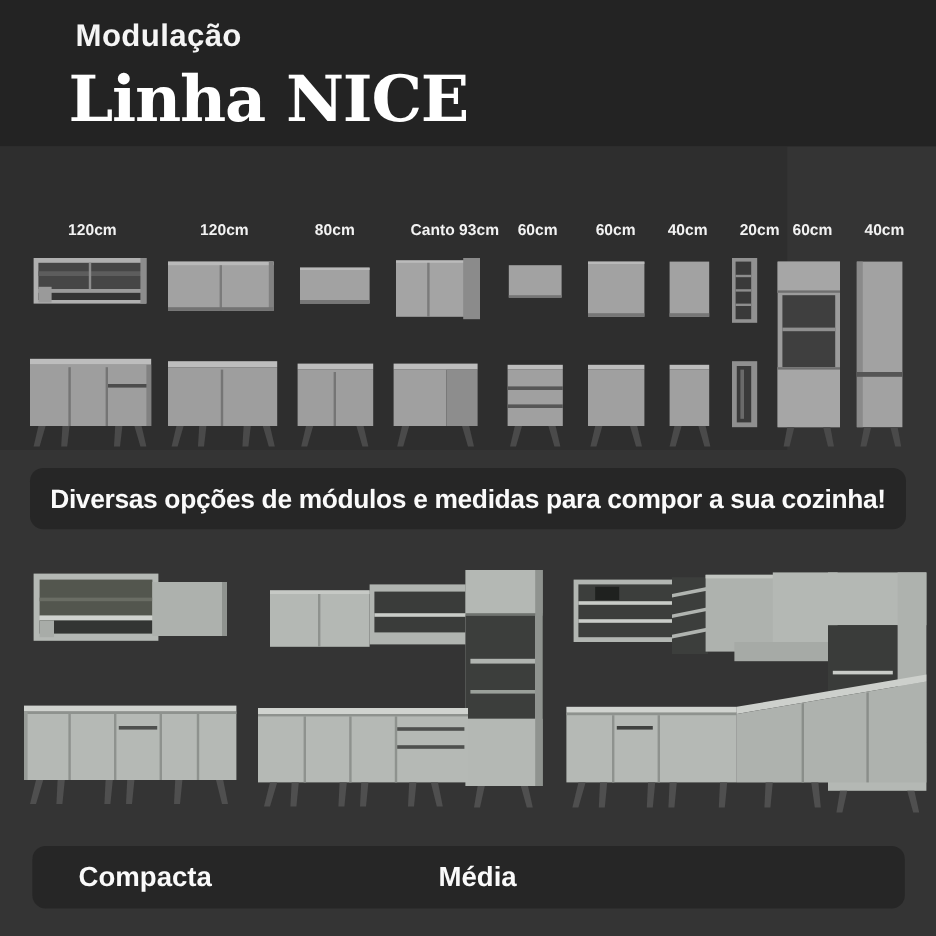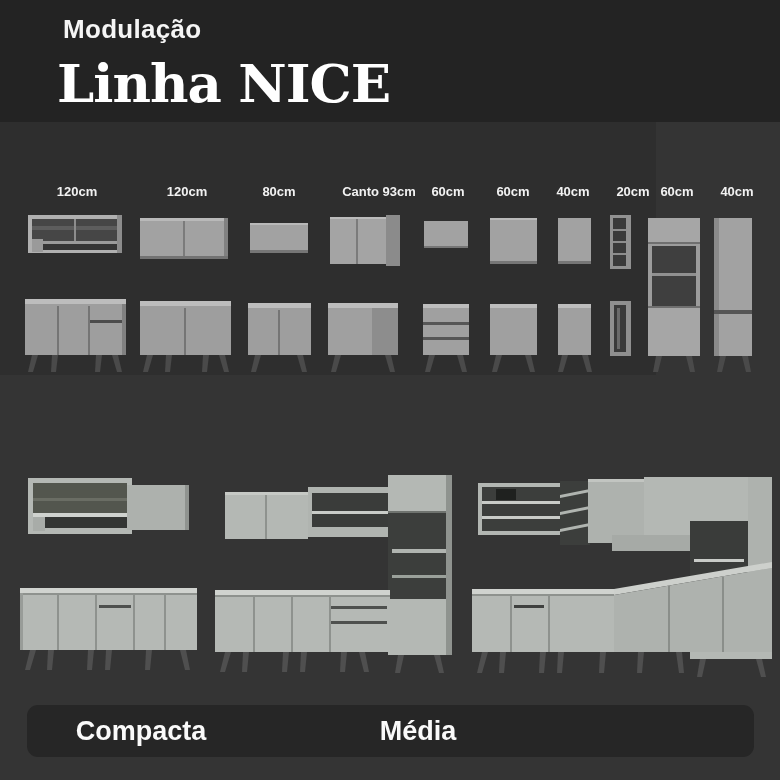--- a/index.html
+++ b/index.html
@@ -27,21 +27,21 @@
   
   .band{position:absolute;background:#262626;border-radius:11px;}
   .banner{left:25px;top:390px;width:730px;height:51px;
     display:flex;align-items:center;justify-content:center;}
   .banner-text{
     font-size:22px;font-weight:700;color:#fafafa;letter-spacing:-.3px;white-space:nowrap;
   }
   .bottom-band{left:27px;top:705px;width:727px;height:52px;}
   .kband-label{
     position:absolute;top:50%;transform:translate(-50%,-50%);
-    font-size:27px;font-weight:700;color:#fafafa;white-space:nowrap;margin-left:20px;
+    font-size:23px;font-weight:700;color:#fafafa;white-space:nowrap;
   }
   
   .kitchens{position:absolute;left:0;top:455px;width:780px;height:245px;}
 </style>
 </head>
 <body>
 
 <div class="canvas">
 
   <header class="hdr">
@@ -186,20 +186,23 @@
         <polygon points="582,233 588,233 592,250 587,250" fill="#4a4a4a"></polygon>
       </g>
       <g>
         <rect x="610" y="179" width="21" height="55" fill="#8f8f8f"></rect>
         <rect x="614" y="183" width="12" height="47" fill="#3a3a3a"></rect>
         <rect x="617" y="186" width="3" height="41" fill="#6a6a6a"></rect>
       </g>
     </svg>
   </section>
 
+  <div class="band banner">
+    <span class="banner-text">Diversas opções de módulos e medidas para compor a sua cozinha!</span>
+  </div>
 
   <section class="kitchens">
     <svg width="780" height="245" viewBox="0 0 780 245">
 
       <g>
         <rect x="28" y="23" width="104" height="56" fill="#b4b8b4"></rect>
         <rect x="33" y="28" width="94" height="30" fill="#53564e"></rect>
         <rect x="33" y="43" width="94" height="3" fill="#6a6d64"></rect>
         <rect x="33" y="58" width="94" height="4" fill="#cfd2ce"></rect>
         <rect x="33" y="62" width="94" height="11" fill="#333533"></rect>

